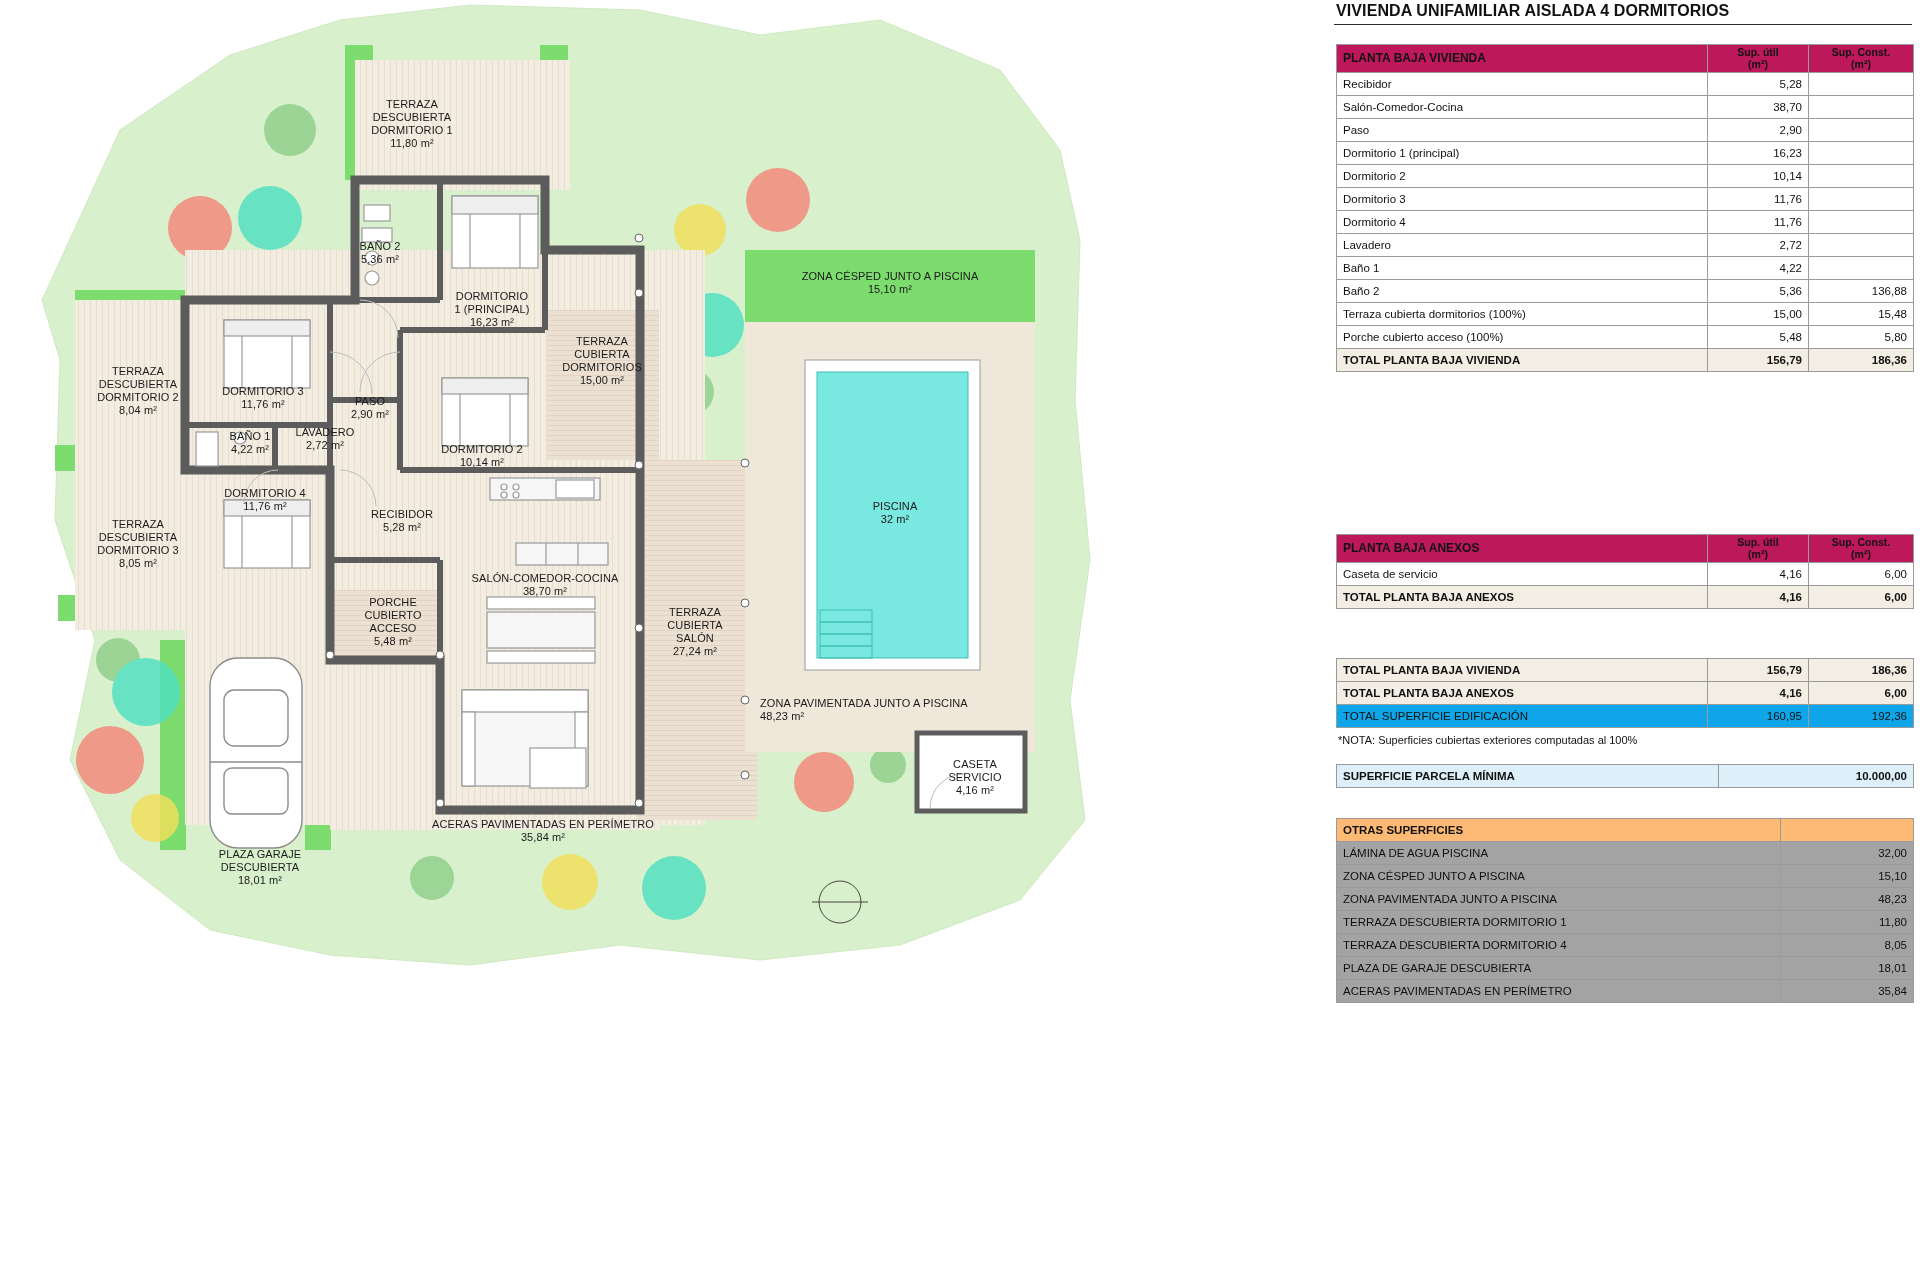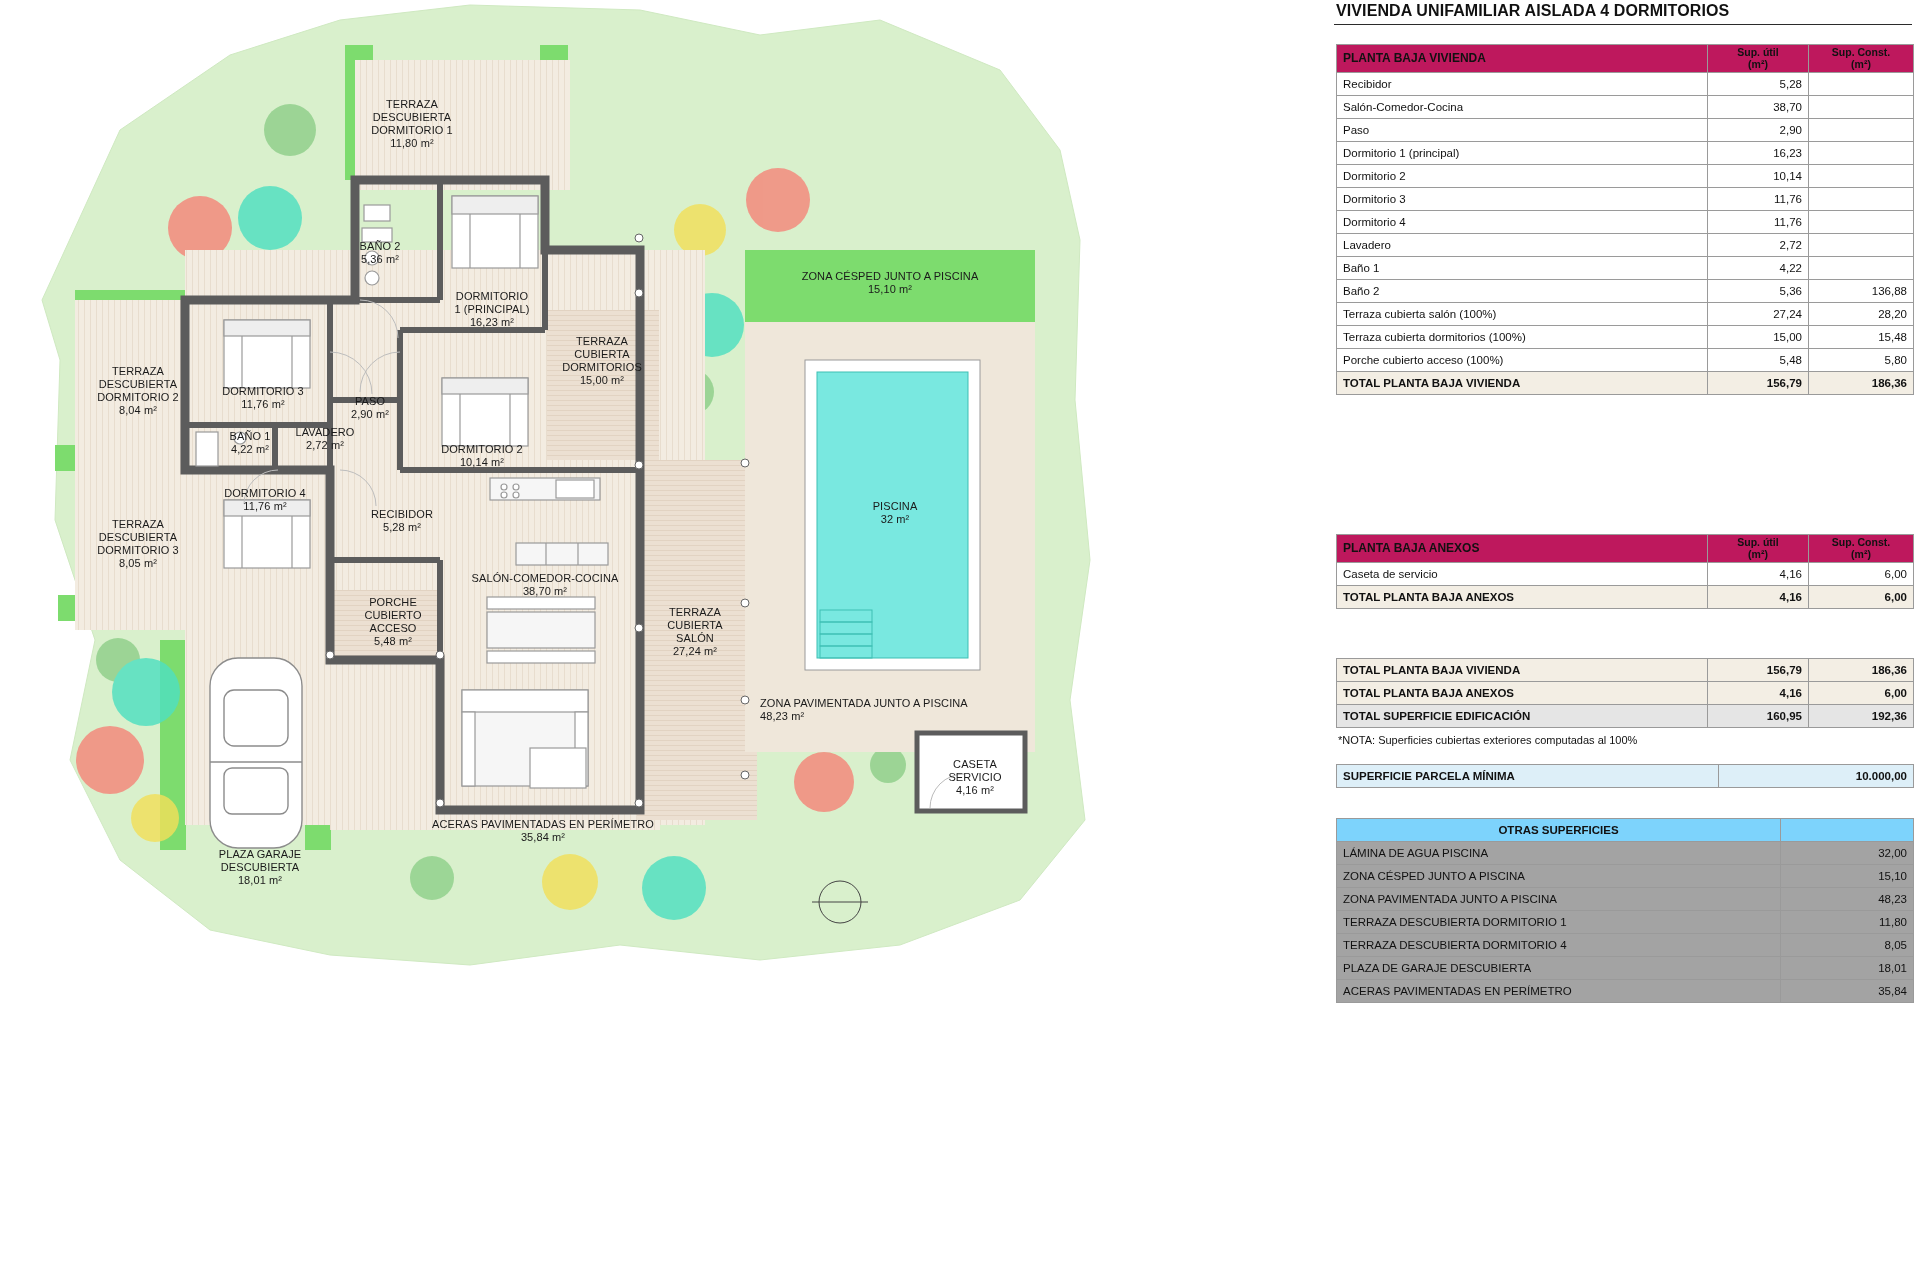--- a/index.html
+++ b/index.html
@@ -25,28 +25,28 @@
   .rule{position:absolute;left:4px;width:578px;height:1px;background:#2b2b2b;}
 
   table{border-collapse:collapse;font-size:11.5px;}
   .tbl{position:absolute;}
   .tbl td,.tbl th{border:1px solid #9a9a9a;padding:2px 6px;height:18px;vertical-align:middle;font-weight:normal;}
   .tbl th{background:#be185d;font-weight:bold;text-align:center;font-size:10.5px;line-height:1.1;}
   .th-left{text-align:left !important;font-size:12px !important;}
   .c-num{text-align:right;width:88px;}
   .c-num2{text-align:right;width:92px;}
   .row-total td{background:#f3eee4;font-weight:bold;}
-  .row-highlight td{background:#e5e5e5;font-weight:bold;}
+  .row-highlight td{background:#0ea5e9;font-weight:normal;}
   .note{position:absolute;font-size:11px;text-align:center;}
   .bold-row td{font-weight:bold;background:#f3eee4;}
 
   .parcela td{background:#ddeff8;font-weight:bold;margin-left:8px;}
 
   .otras td{font-weight:normal;background:#a3a3a3;}
-  .otras-head td{font-weight:bold;background:#7dd3fc;text-align:center;}
+  .otras-head td{font-weight:bold;background:#fdba74;}
 </style>
 </head>
 <body>
 
 <div class="page">
 
   <div class="plan">
     <svg width="1330" height="1280" viewBox="0 0 1330 1280">
 
       <path fill="#d9f0cc" stroke="#cfe9c1" stroke-width="1" d="M60,360 L42,300 L120,130 L230,55 L340,20 L470,5 L640,10 L760,35 L880,20 L1000,70 L1060,150
@@ -353,25 +353,20 @@
             <td>Baño 1</td>
             <td class="c-num">4,22</td>
             <td class="c-num2"></td>
           </tr>
         <tr>
             <td>Baño 2</td>
             <td class="c-num">5,36</td>
             <td class="c-num2">136,88</td>
           </tr>
         <tr>
-            <td>Terraza cubierta salón (100%)</td>
-            <td class="c-num">27,24</td>
-            <td class="c-num2">28,20</td>
-          </tr>
-        <tr>
             <td>Terraza cubierta dormitorios (100%)</td>
             <td class="c-num">15,00</td>
             <td class="c-num2">15,48</td>
           </tr>
         <tr>
             <td>Porche cubierto acceso (100%)</td>
             <td class="c-num">5,48</td>
             <td class="c-num2">5,80</td>
           </tr>
         <tr class="row-total">

